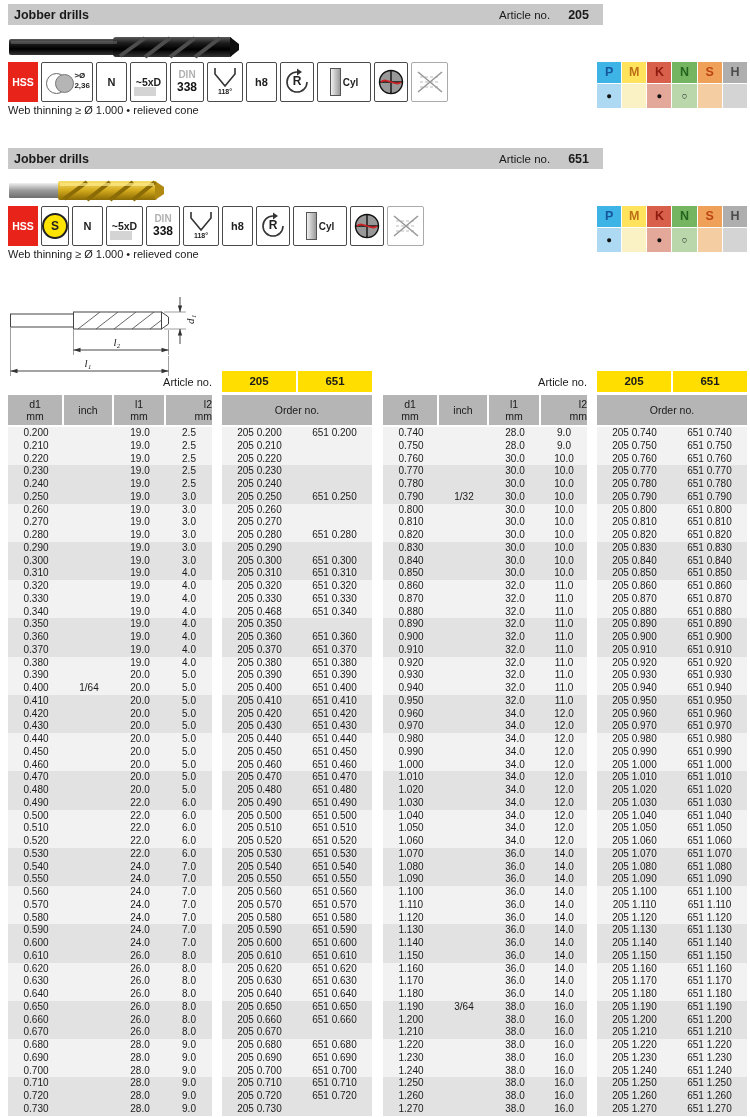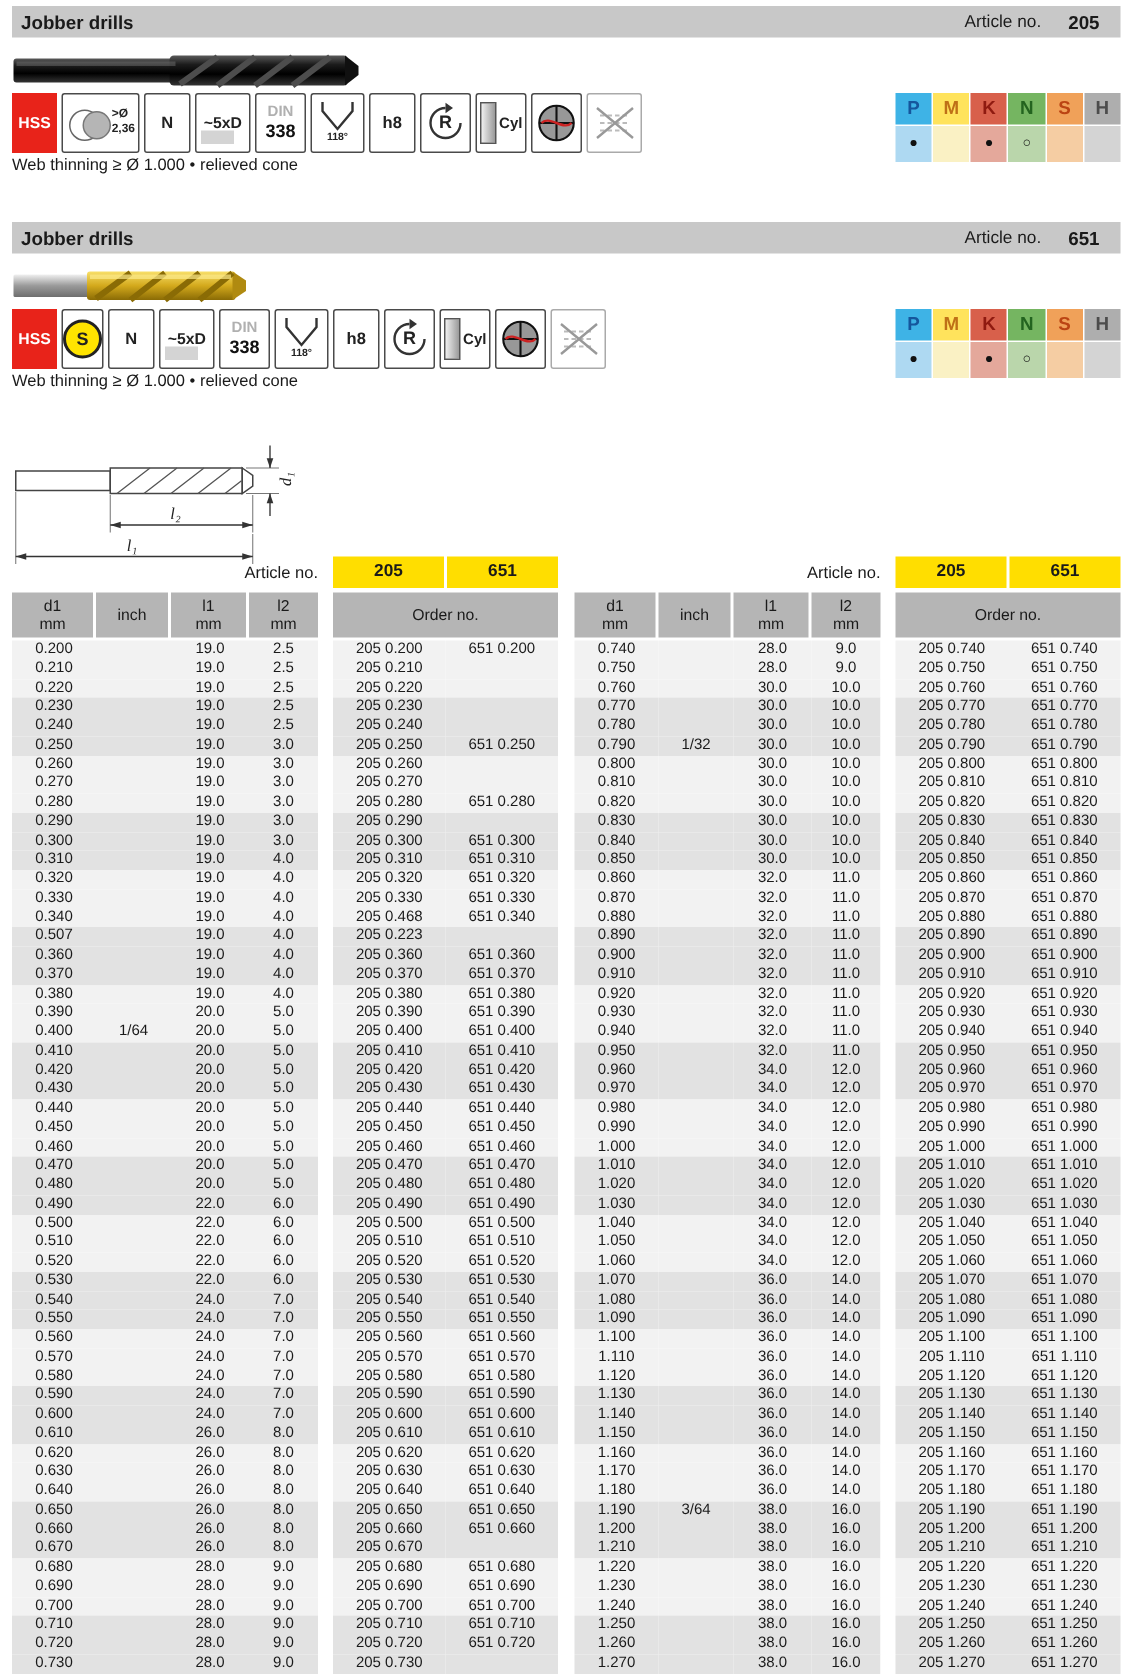--- a/index.html
+++ b/index.html
@@ -1,20 +1,20 @@
 <!DOCTYPE html>
 <html><head>
 <meta charset="utf-8">
 <style>
   html,body{margin:0;padding:0;background:#fff;}
   .page{position:relative;width:750px;height:1117px;background:#fff;overflow:hidden;
         font-family:"Liberation Sans",sans-serif;color:#1a1a1a;}
 
   
-  .secbar{position:absolute;left:8px;width:739px;height:21px;background:#c8c8c8;
+  .secbar{position:absolute;left:8px;width:595px;height:21px;background:#c8c8c8;
           display:flex;align-items:center;}
   .secbar .t{font-weight:bold;font-size:12.5px;padding-left:6px;}
   .secbar .al{margin-left:auto;font-size:11.5px;}
   .secbar .an{font-weight:bold;font-size:12.5px;margin:0 14px 0 18px;}
 
   .cutnote{position:absolute;right:4px;font-size:11px;margin-top:40px;}
   .webnote{position:absolute;left:8px;font-size:11px;}
 
   
   .icons{position:absolute;left:8px;display:flex;gap:3px;height:40px;align-items:stretch;}
@@ -32,21 +32,21 @@
   .ic-banded{width:37px;}
   .ic-banded .band{position:absolute;left:3px;bottom:5px;width:22px;height:9px;background:#d4d4d4;}
   .ic-banded .lbl{position:relative;z-index:1;font-size:10.5px;}
   .ic-din{width:34px;flex-direction:column;line-height:1.05;}
   .ic-din .din1{color:#b0b0b0;font-size:10px;}
   .ic-din .din2{color:#111;font-size:12px;}
   .ic-point{width:36px;flex-direction:column;justify-content:flex-start;padding-top:3px;}
   .ic-point .lbl{font-size:7px;margin-top:-2px;}
   .ic-rot{width:34px;}
   .ic-rot .r{position:absolute;width:100%;text-align:center;font-size:12px;top:11px;}
-  .ic-cyl{width:34px;}
+  .ic-cyl{width:54px;}
   .cylbar{width:9px;height:26px;background:linear-gradient(90deg,#f0f0f0,#9a9a9a);border:1px solid #555;margin-right:2px;}
   .ic-cyl .lbl{font-size:10px;}
   .ic-xsec{width:34px;}
   .ic-nocool{width:37px;border-color:#aaa;}
 
   
   .app{position:absolute;right:3px;width:150px;display:grid;grid-template-columns:repeat(6,1fr);
        gap:1px;background:#fff;}
   .app-letter{height:21px;font-weight:bold;font-size:12.5px;text-align:center;line-height:21px;}
   .app-sym{height:24px;text-align:center;line-height:24px;font-size:9.5px;color:#111;}
@@ -58,21 +58,21 @@
   
   .thalf{position:absolute;top:371px;width:364px;}
   .grid7{display:grid;grid-template-columns:56px 50px 52px 46px 10px 75px 75px;}
   .art-row{height:21px;align-items:center;margin-bottom:3px;}
   .art-label{grid-column:1/6;text-align:right;padding-right:10px;font-size:11px;}
   .art-box{background:#ffde00;font-weight:bold;font-size:11.5px;text-align:center;line-height:21px;height:21px;}
   .art-box.b1{grid-column:6;margin-right:1px;}
   .art-box.b2{grid-column:7;margin-left:1px;}
   .hdr-row{height:30px;margin-bottom:2px;font-size:10.5px;text-align:center;}
   .hcell{background:#b5b5b5;margin-right:2px;display:flex;flex-direction:column;justify-content:center;line-height:1.15;}
-  .hcell:nth-child(4){margin-right:0;}
+  .hcell:nth-child(4){margin-right:0;text-align:right;}
   .horder{grid-column:6/8;background:#b5b5b5;display:flex;align-items:center;justify-content:center;}
   .trow{height:12.75px;font-size:10px;line-height:12.75px;text-align:center;}
   .trow .tc{overflow:hidden;white-space:nowrap;}
   .trow.lt .tc{background:#f2f2f2;}
   .trow.sh .tc{background:#e2e2e2;}
   .trow .gp{background:#fff;}
 </style>
 </head>
 <body>
 
@@ -438,26 +438,26 @@
       <div class="grid7 trow lt">
         <div class="tc">0.340</div>
         <div class="tc"></div>
         <div class="tc">19.0</div>
         <div class="tc">4.0</div>
         <div class="gp"></div>
         <div class="tc">205 0.468</div>
         <div class="tc">651 0.340</div>
       </div>
       <div class="grid7 trow sh">
-        <div class="tc">0.507</div>
+        <div class="tc">0.350</div>
         <div class="tc"></div>
         <div class="tc">19.0</div>
         <div class="tc">4.0</div>
         <div class="gp"></div>
-        <div class="tc">205 0.223</div>
+        <div class="tc">205 0.350</div>
         <div class="tc"></div>
       </div>
       <div class="grid7 trow sh">
         <div class="tc">0.360</div>
         <div class="tc"></div>
         <div class="tc">19.0</div>
         <div class="tc">4.0</div>
         <div class="gp"></div>
         <div class="tc">205 0.360</div>
         <div class="tc">651 0.360</div>

